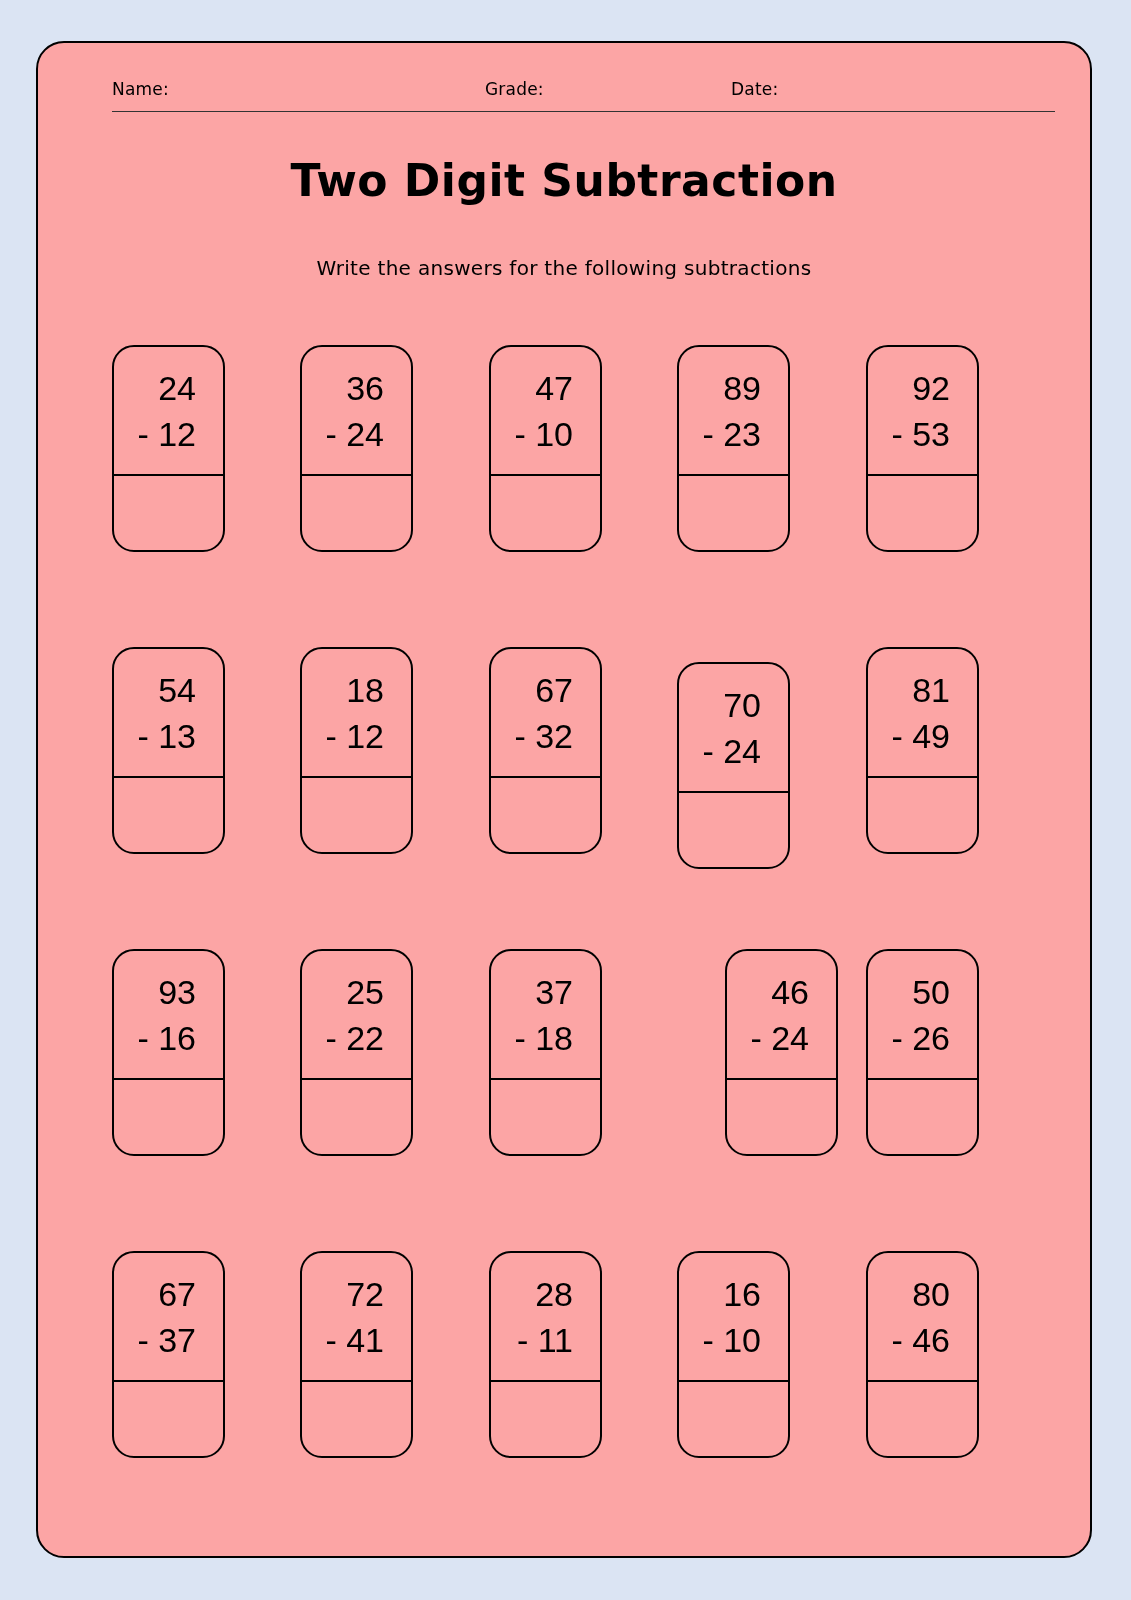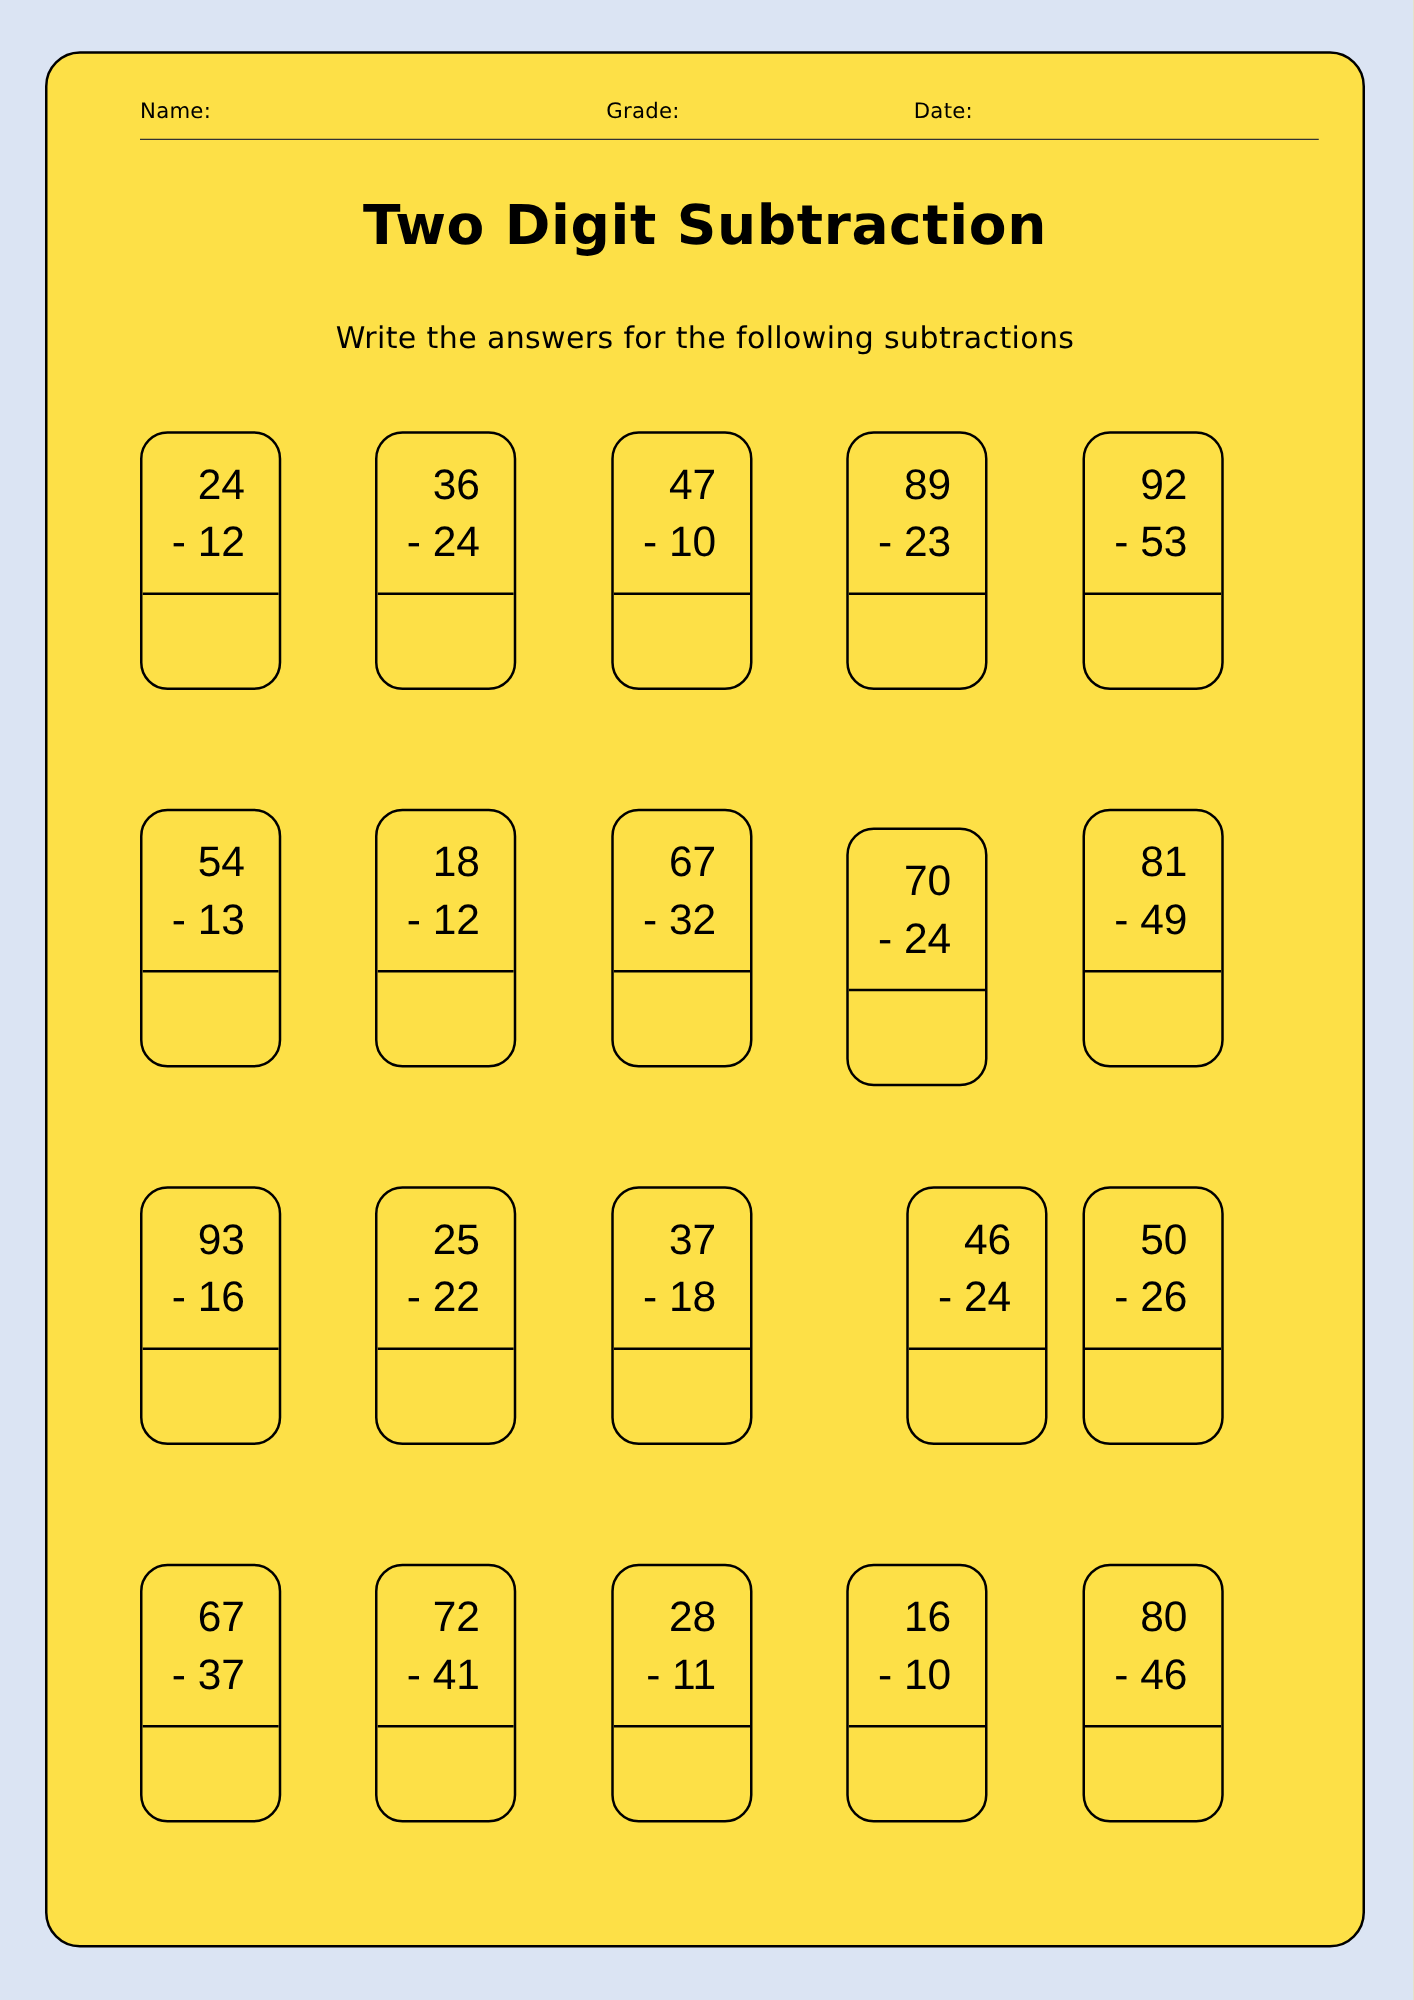--- a/index.html
+++ b/index.html
@@ -3,37 +3,37 @@
 <meta charset="utf-8">
 <style>
   html, body { margin:0; padding:0; }
   body {
     width:1131px; height:1600px; background:#dbe4f3;
     position:relative; overflow:hidden;
     font-family:"DejaVu Sans", "Liberation Sans", sans-serif; color:#000;
   }
   .sheet {
     position:absolute; left:36px; top:41px; width:1056px; height:1517px;
-    background:#fde047; border:2.5px solid #000; border-radius:28px; box-sizing:border-box;
+    background:#fca5a5; border:2.5px solid #000; border-radius:28px; box-sizing:border-box;
   }
   .field {
     position:absolute; top:36px; font-size:17px; letter-spacing:0.2px;
   }
   .header-line {
     position:absolute; left:74px; top:68px; width:943px; height:0;
     border-top:1.5px solid #333;
   }
   .title {
     position:absolute; left:0; top:112px; width:100%; text-align:center;
     font-size:44px; font-weight:bold; letter-spacing:0.5px;
     font-family:"DejaVu Sans", sans-serif;
   }
   .subtitle {
     position:absolute; left:0; top:213px; width:100%; text-align:center;
-    font-size:24px; letter-spacing:0.3px;
+    font-size:20px; letter-spacing:0.3px;
   }
   .problem {
     position:absolute; width:113px; height:207px;
     border:2.5px solid #000; border-radius:22px; box-sizing:border-box;
     overflow:hidden;
   }
   .problem .top-num, .problem .bottom-num {
     position:absolute; right:27px; font-size:34px;
     font-family:"Liberation Sans", sans-serif; white-space:pre;
   }

